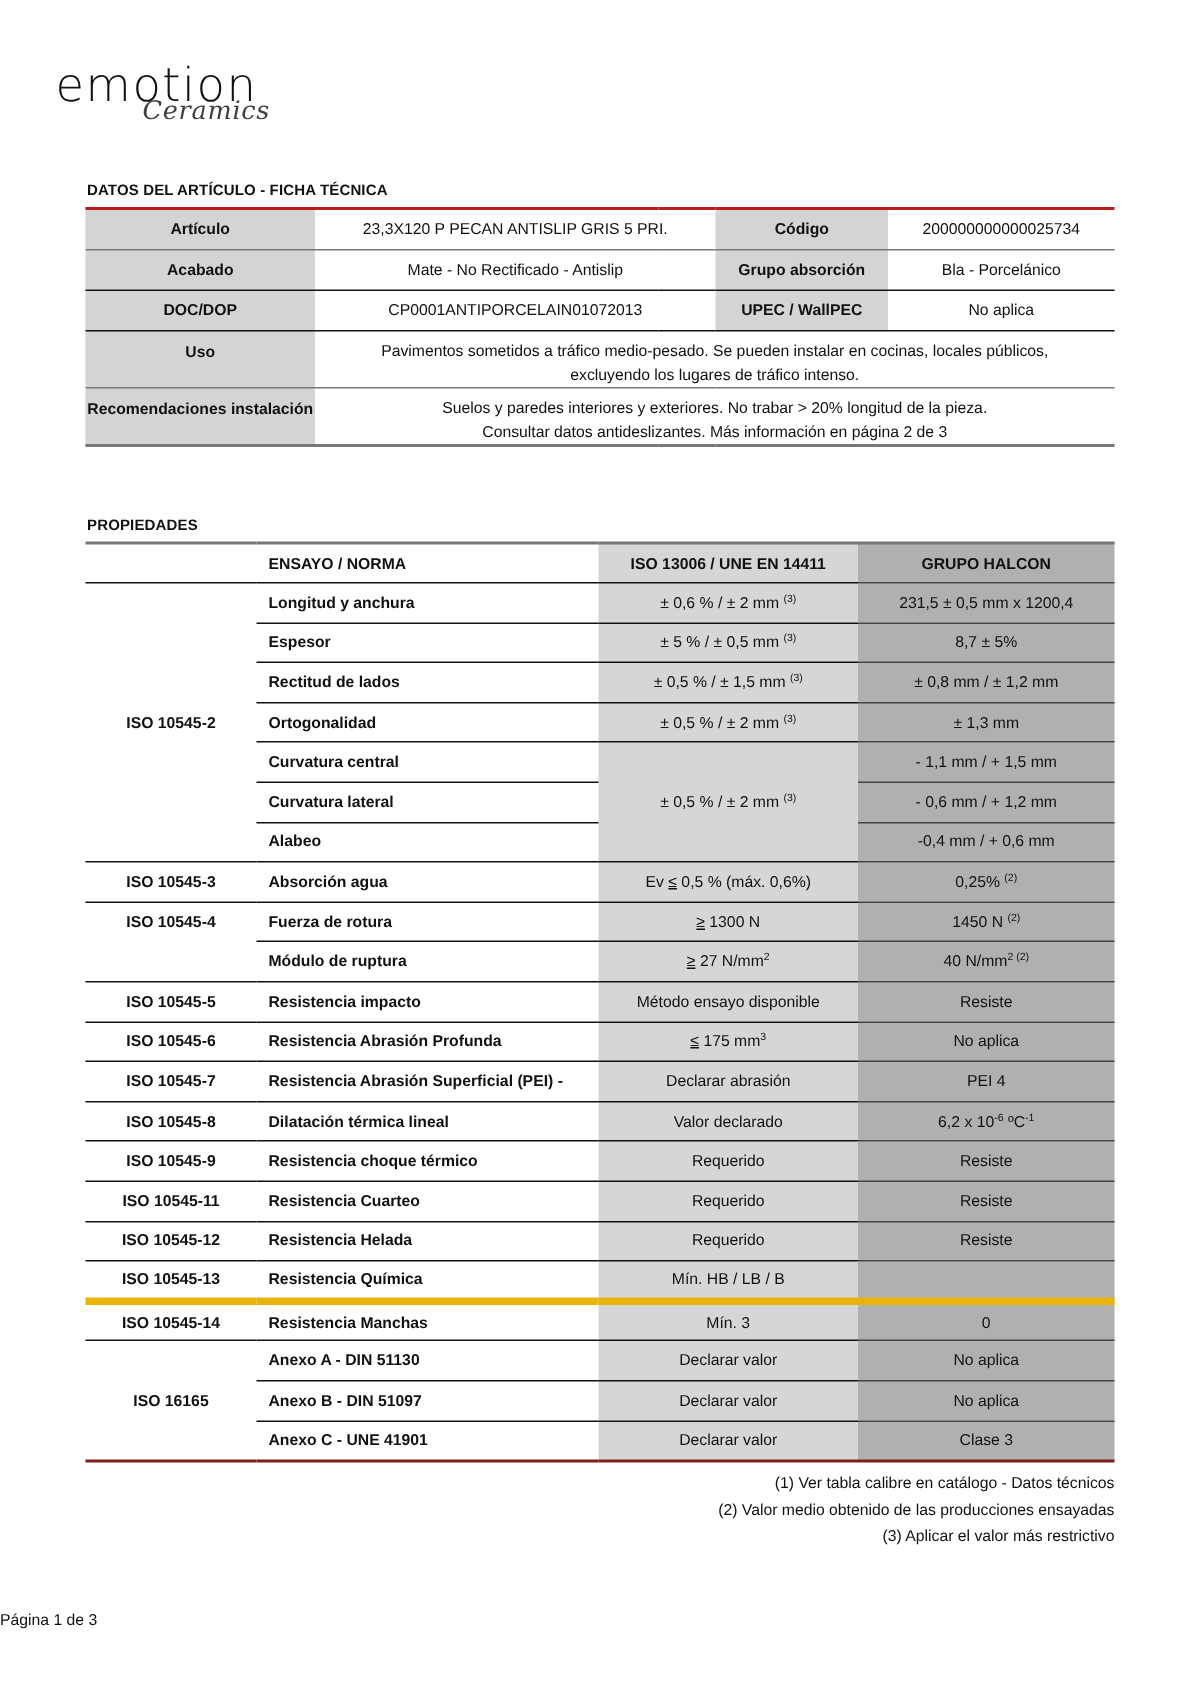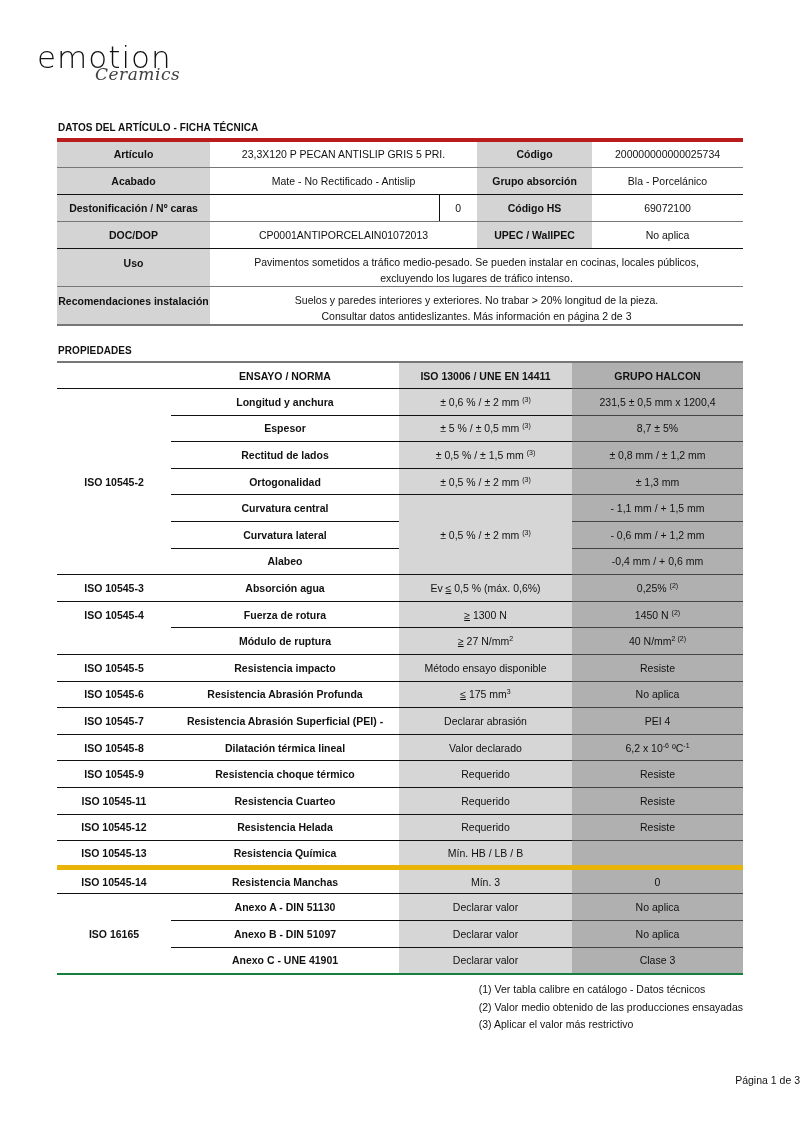--- a/index.html
+++ b/index.html
@@ -10,47 +10,47 @@
   .logo .word1 { position: absolute; left: 0; top: 0; font-family: "DejaVu Sans", sans-serif; font-size: 31px; letter-spacing: 1px; color: #111; font-weight: 300; line-height: 34px; }
   .logo .word2 { position: absolute; left: 58px; top: 24px; font-family: "DejaVu Serif", serif; font-style: italic; font-size: 17px; color: #404040; line-height: 20px; letter-spacing: 0.5px; }
 
   .section-title { position: absolute; left: 58px; font-size: 10px; font-weight: bold; color: #111; letter-spacing: 0.1px; }
   .sec1 { top: 122px; }
   .sec2 { top: 345px; }
 
   
   .t1 { position: absolute; left: 57px; top: 138px; width: 686px; border-collapse: collapse; font-size: 10.5px; table-layout: fixed; }
   .t1 td { height: 27px; text-align: center; vertical-align: middle; padding: 0 3px; border-bottom: 1px solid #111; }
-  .t1 tr:first-child td { border-top: 4px solid #b91c1c; }
+  .t1 tr:first-child td { border-top: 2px solid #b91c1c; }
   .t1 td.lab { background: #d4d4d4; font-weight: bold; }
   .t1 td.gray-bot { border-bottom-color: #777; }
   .t1 tr.tall td { height: 38px; vertical-align: top; padding-top: 6px; line-height: 16px; }
   .t1 tr.tall td.val { padding-top: 5px; margin-top: 32px; }
   .t1 tr.last td { border-bottom: 2px solid #777; }
   .t1 td.divider-left { border-left: 1px solid #111; }
 
   
   .t2 { position: absolute; left: 57px; top: 361px; width: 686px; border-collapse: collapse; font-size: 10.5px; table-layout: fixed; }
   .t2 td { height: 26.6px; vertical-align: middle; padding: 0 8px; }
   .t2 td.iso { font-weight: bold; text-align: center; }
-  .t2 td.test { font-weight: bold; text-align: center; }
+  .t2 td.test { font-weight: bold; text-align: left; }
   .t2 td.norm { background: #d6d6d6; text-align: center; }
   .t2 td.halc { background: #b0b0b0; text-align: center; }
   .t2 tr.hdr td { border-top: 2px solid #777; }
   .t2 tr.hdr td.test { font-weight: bold; }
   .t2 tr.hdr td.norm, .t2 tr.hdr td.halc { font-weight: bold; }
   .t2 .bl { border-bottom: 1px solid #111; }
   .t2 .bg { border-bottom: 5px solid #eab308; }
-  .t2 .bgt { border-bottom: 2px solid #15803d; }
+  .t2 .bgt { border-bottom: 2px solid #7f1d1d; }
   .t2 td.halc.bl { border-bottom-color: #444; }
   sup { font-size: 7px; vertical-align: 4px; line-height: 0; }
   .le { text-decoration: underline; }
 
-  .notes { position: absolute; right: 57px; top: 981px; font-size: 10.5px; line-height: 17.5px; color: #111; }
-  .footer { position: absolute; left: 0; width: 800px; top: 1074px; text-align: right; font-size: 10.5px; color: #111; }
+  .notes { position: absolute; right: 57px; top: 981px; text-align: right; font-size: 10.5px; line-height: 17.5px; color: #111; }
+  .footer { position: absolute; left: 0; width: 800px; top: 1074px; text-align: left; font-size: 10.5px; color: #111; }
 </style>
 </head>
 <body>
 
 <div class="logo">
   <span class="word1">emotion</span>
   <span class="word2">Ceramics</span>
 </div>
 
 <div class="section-title sec1">DATOS DEL ARTÍCULO - FICHA TÉCNICA</div>
@@ -70,27 +70,20 @@
     <td class="lab gray-bot">Código</td>
     <td class="gray-bot">200000000000025734</td>
   </tr>
   <tr>
     <td class="lab">Acabado</td>
     <td colspan="2">Mate - No Rectificado - Antislip</td>
     <td class="lab">Grupo absorción</td>
     <td>Bla - Porcelánico</td>
   </tr>
   <tr>
-    <td class="lab gray-bot">Destonificación / Nº caras</td>
-    <td class="gray-bot"></td>
-    <td class="gray-bot divider-left">0</td>
-    <td class="lab gray-bot">Código HS</td>
-    <td class="gray-bot">69072100</td>
-  </tr>
-  <tr>
     <td class="lab">DOC/DOP</td>
     <td colspan="2">CP0001ANTIPORCELAIN01072013</td>
     <td class="lab">UPEC / WallPEC</td>
     <td>No aplica</td>
   </tr>
   <tr class="tall">
     <td class="lab gray-bot">Uso</td>
     <td colspan="4" class="val gray-bot">
       <div>Pavimentos sometidos a tráfico medio-pesado. Se pueden instalar en cocinas, locales públicos,</div>
       <div>excluyendo los lugares de tráfico intenso.</div>

